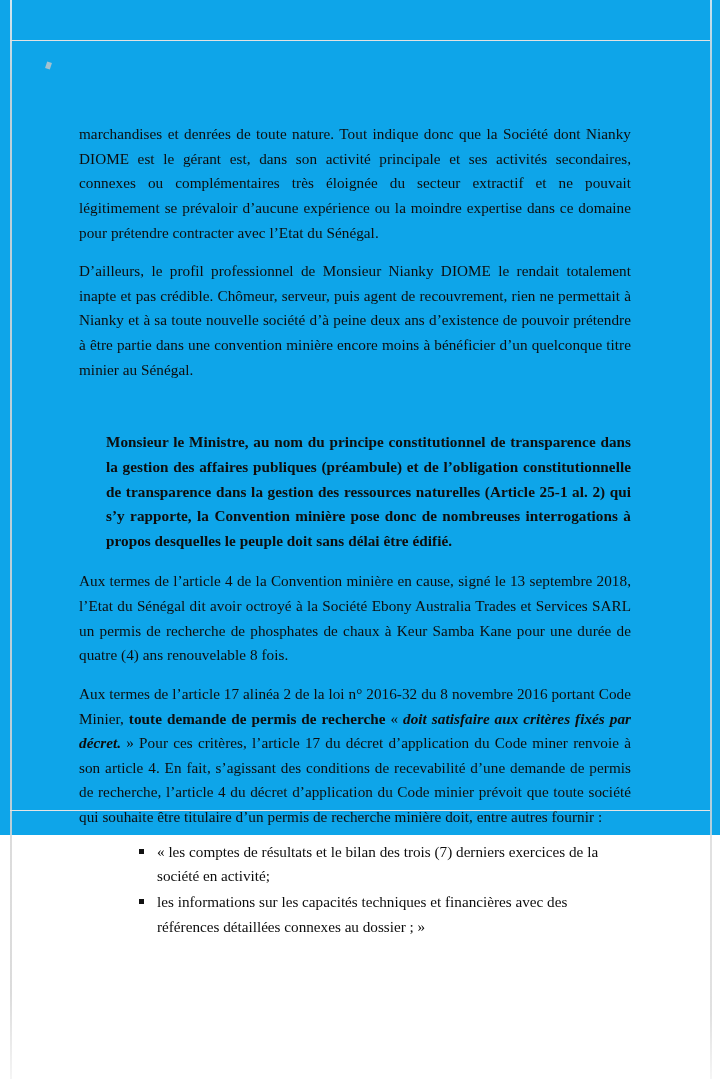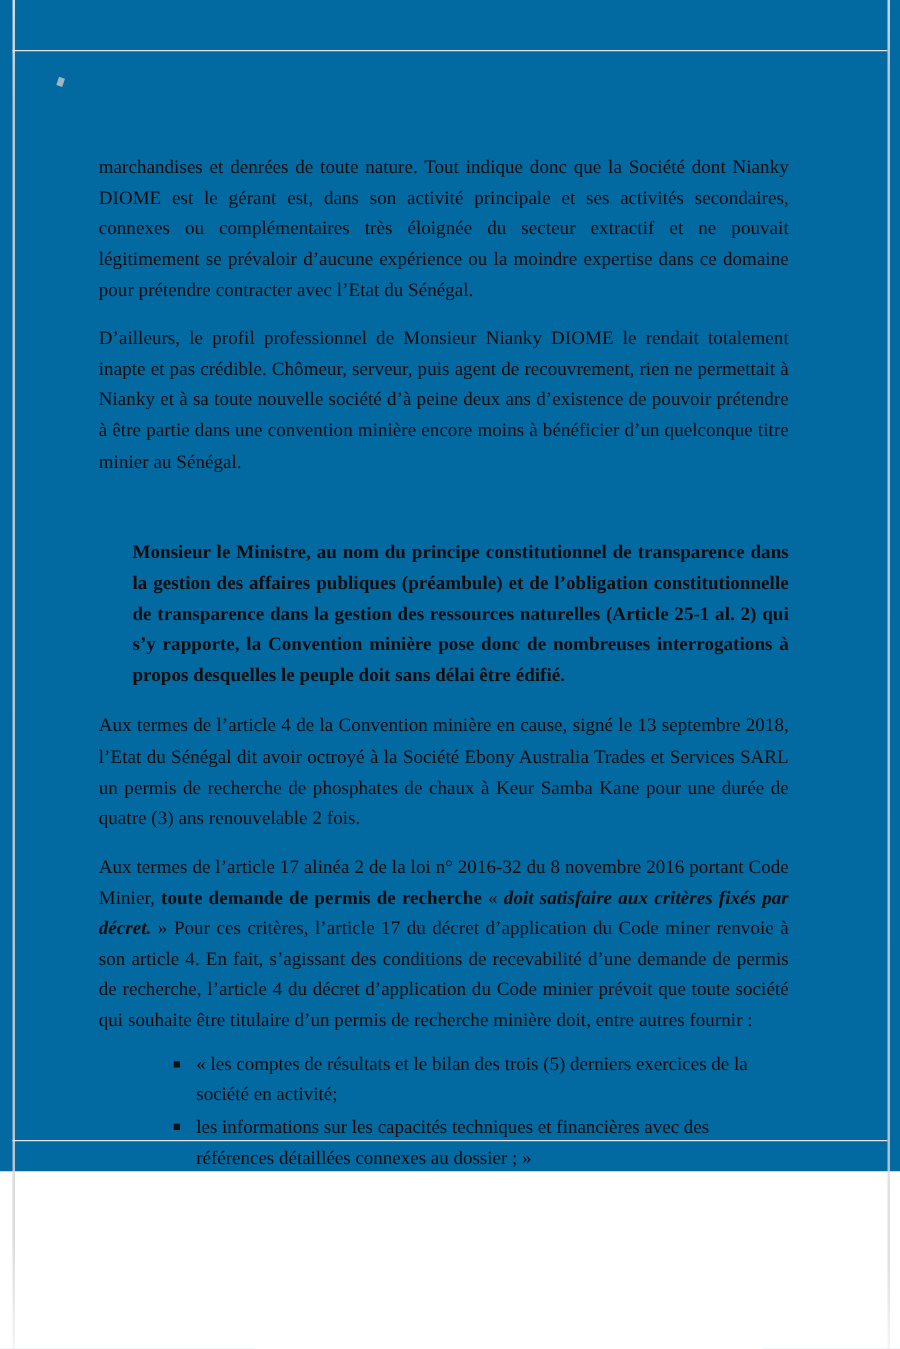--- a/index.html
+++ b/index.html
@@ -12,22 +12,22 @@
     height: 1079px;
     font-family: "Liberation Serif", serif;
     color: #0d0d0d;
     position: relative;
     overflow: hidden;
   }
   .page {
     position: absolute;
     left: 0; top: 0;
     width: 720px;
-    height: 937px;
-    background: #0369a1;
+    height: 835px;
+    background: #0ea5e9;
   }
   
   .scan-edge-left {
     position: absolute;
     left: 10px; top: 0;
     width: 2px; height: 1079px;
     background: linear-gradient(to bottom, #f3f3f3, #d8d8d8 8%, #d5d5d5 92%, #f3f3f3);
     opacity: .85;
   }
   .scan-edge-right {
@@ -116,25 +116,25 @@
   <div class="content">
 
     <p>marchandises et denrées de toute nature. Tout indique donc que la Société dont Nianky DIOME est le gérant est, dans son activité principale et ses activités secondaires, connexes ou complémentaires très éloignée du secteur extractif et ne pouvait légitimement se prévaloir d’aucune expérience ou la moindre expertise dans ce domaine pour prétendre contracter avec l’Etat du Sénégal.</p>
 
     <p>D’ailleurs, le profil professionnel de Monsieur Nianky DIOME le rendait totalement inapte et pas crédible. Chômeur, serveur, puis agent de recouvrement, rien ne permettait à Nianky et à sa toute nouvelle société d’à peine deux ans d’existence de pouvoir prétendre à être partie dans une convention minière encore moins à bénéficier d’un quelconque titre minier au Sénégal.</p>
 
     <div class="spacer-lg"></div>
 
     <p class="bold-block">Monsieur le Ministre, au nom du principe constitutionnel de transparence dans la gestion des affaires publiques (préambule) et de l’obligation constitutionnelle de transparence dans la gestion des ressources naturelles (Article 25-1 al. 2) qui s’y rapporte, la Convention minière pose donc de nombreuses interrogations à propos desquelles le peuple doit sans délai être édifié.</p>
 
-    <p>Aux termes de l’article 4 de la Convention minière en cause, signé le 13 septembre 2018, l’Etat du Sénégal dit avoir octroyé à la Société Ebony Australia Trades et Services SARL un permis de recherche de phosphates de chaux à Keur Samba Kane pour une durée de quatre (3) ans renouvelable 2 fois.</p>
+    <p>Aux termes de l’article 4 de la Convention minière en cause, signé le 13 septembre 2018, l’Etat du Sénégal dit avoir octroyé à la Société Ebony Australia Trades et Services SARL un permis de recherche de phosphates de chaux à Keur Samba Kane pour une durée de quatre (4) ans renouvelable 8 fois.</p>
 
     <p class="tight">
       <span>Aux termes de l’article 17 alinéa 2 de la loi n° 2016-32 du 8 novembre 2016 portant Code Minier, </span><span class="b">toute demande de permis de recherche</span><span> « </span><span class="bolditalic">doit satisfaire aux critères fixés par décret.</span><span> » Pour ces critères, l’article 17 du décret d’application du Code miner renvoie à son article 4. En fait, s’agissant des conditions de recevabilité d’une demande de permis de recherche, l’article 4 du décret d’application du Code minier prévoit que toute société qui souhaite être titulaire d’un permis de recherche minière doit, entre autres fournir :</span>
     </p>
 
     <ul class="bullets">
-      <li>« les comptes de résultats et le bilan des trois (5) derniers exercices de la société en activité;</li>
+      <li>« les comptes de résultats et le bilan des trois (7) derniers exercices de la société en activité;</li>
       <li>les informations sur les capacités techniques et financières avec des références détaillées connexes au dossier ; »</li>
     </ul>
 
   </div>
 </div>
 
 </body></html>

